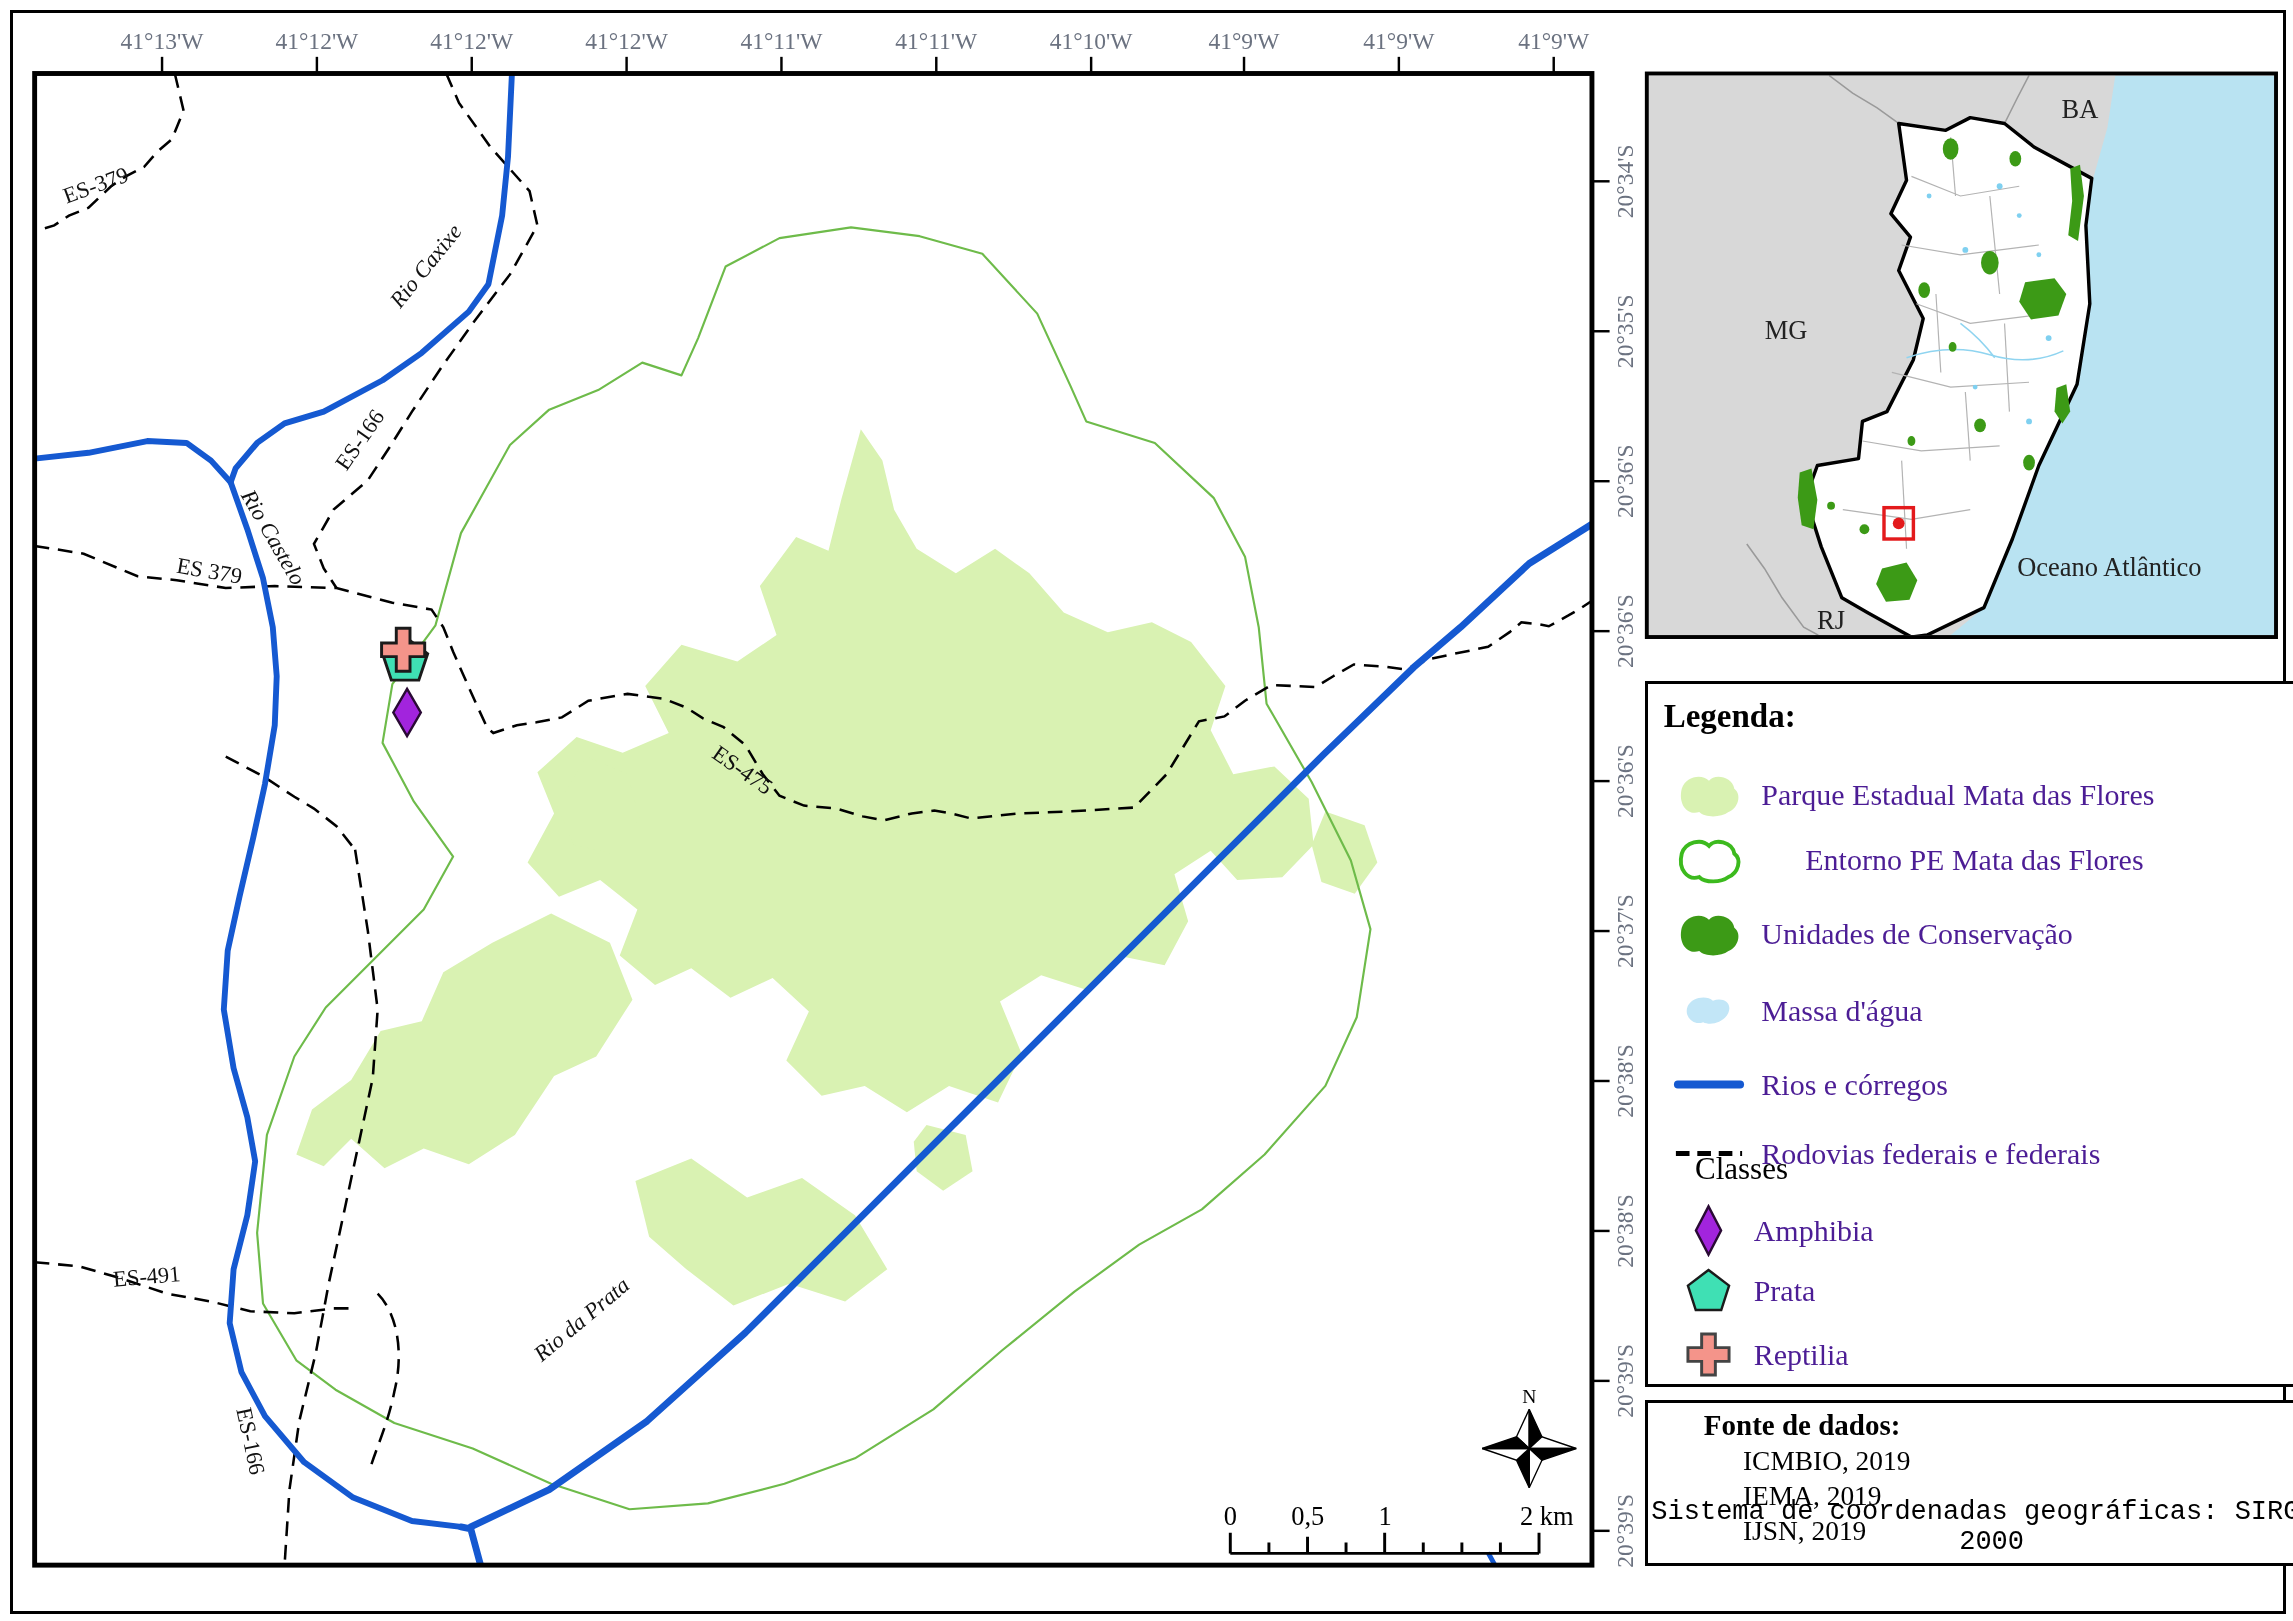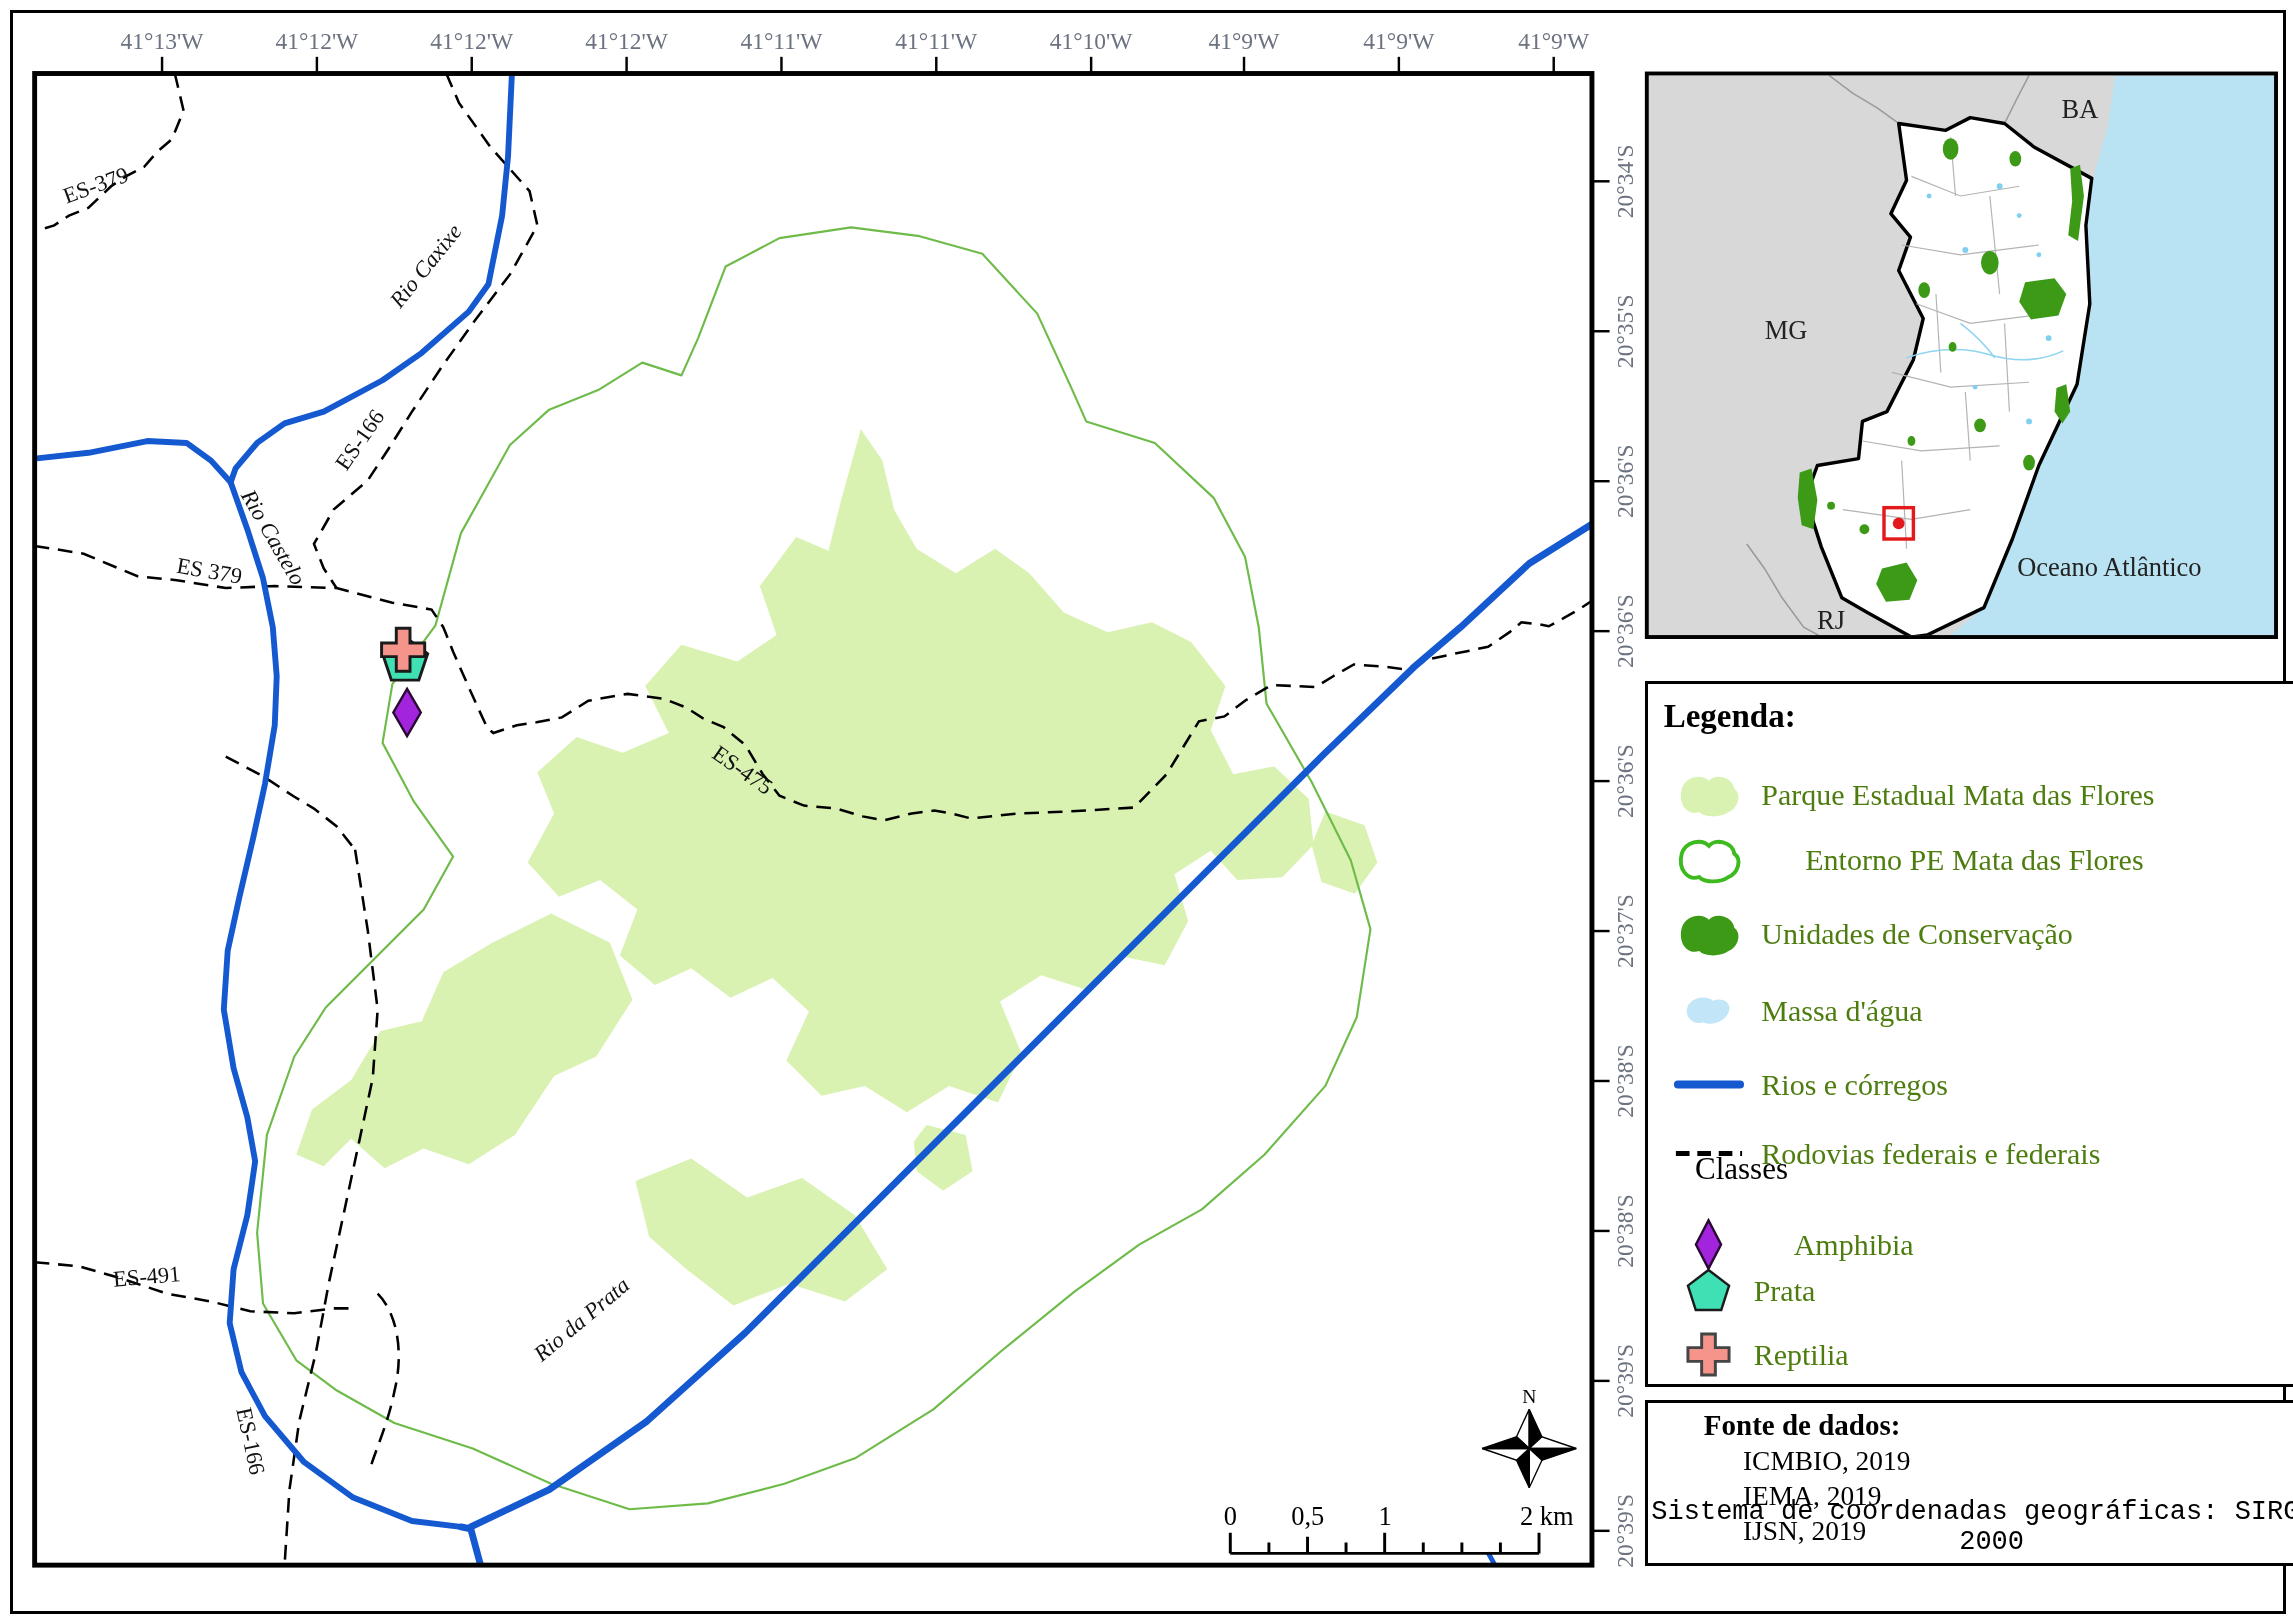--- a/index.html
+++ b/index.html
@@ -19,21 +19,21 @@
   .scalelbl{font-size:27px;fill:#000;}
   .northlbl{font-size:20px;fill:#000;}
   .insetlbl{font-size:27px;fill:#222;}
   
   .panel{position:absolute;left:1645px;width:703px;background:#fff;border:3.9px solid #000;box-sizing:border-box;}
   #legend-box{top:681px;height:706px;}
   #source-box{top:1400px;height:166px;padding-left:44px;}
   .panel-title{font-weight:bold;font-size:33px;margin:13.7px 0 0 15.7px;}
   .legend-row{position:absolute;left:21.6px;width:588px;height:57px;display:flex;align-items:center;}
   .legend-swatch{width:78px;height:55px;flex:0 0 78px;display:flex;align-items:center;justify-content:center;}
-  .legend-text{font-size:30px;color:#4d7c0f;margin-left:13.7px;white-space:nowrap;}
+  .legend-text{font-size:30px;color:#4c1d95;margin-left:13.7px;white-space:nowrap;}
   .classes-title{position:absolute;left:47px;top:467px;font-weight:normal;font-size:31px;}
   .class-row{position:absolute;left:29px;width:549px;height:57px;display:flex;align-items:center;}
   .class-swatch{width:63px;height:57px;flex:0 0 63px;display:flex;align-items:center;justify-content:center;}
   .src-title{font-weight:bold;font-size:29px;margin:5.9px 0 0 11.8px;}
   .src-entry{font-size:27.4px;margin:3.9px 0 0 51px;}
   .src-crs{position:absolute;left:0;right:9.8px;bottom:5.9px;text-align:center;font-size:27px;font-family:Liberation Mono, monospace;}
 </style>
 </head>
 <body>
 
@@ -301,21 +301,21 @@
       <div class="legend-swatch">
         <svg width="74" height="51" viewBox="0 0 76 52">
             <line x1="4" y1="26" x2="72" y2="26" stroke="#000" stroke-width="5" stroke-dasharray="14 8 14 8 14 8 2 0"></line>
           </svg>
       </div>
       <div class="legend-text">Rodovias federais e federais</div>
     </div>
 
     <div class="classes-title">Classes</div>
 
-    <div class="class-row" style="top:532px;gap:40px;">
+    <div class="class-row" style="top:518px;">
       <div class="class-swatch">
         <svg width="29" height="53" viewBox="0 0 30 54">
             <polygon points="15,2 28,27 15,52 2,27" fill="#a224dd" stroke="#2a0a35" stroke-width="2.5"></polygon>
           </svg>
       </div>
       <div class="legend-text">Amphibia</div>
     </div>
 
     <div class="class-row" style="top:578px;">
       <div class="class-swatch">

